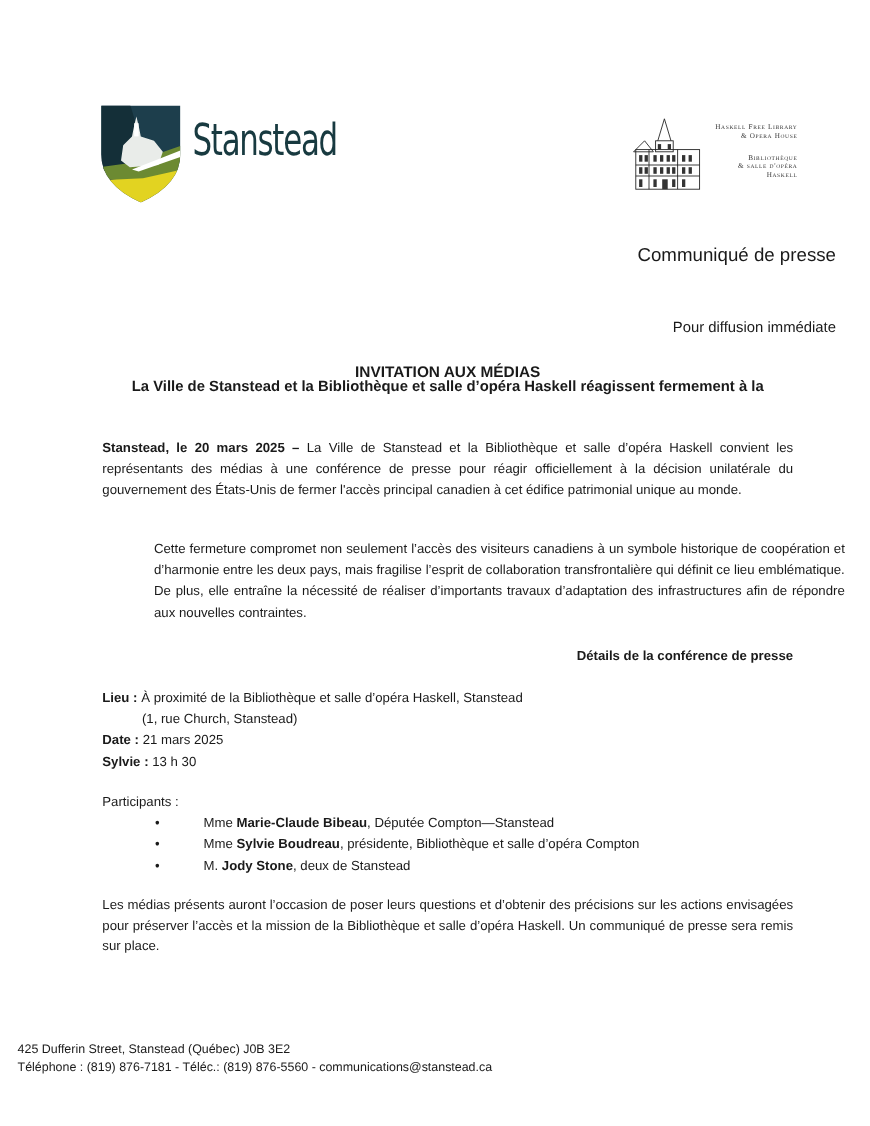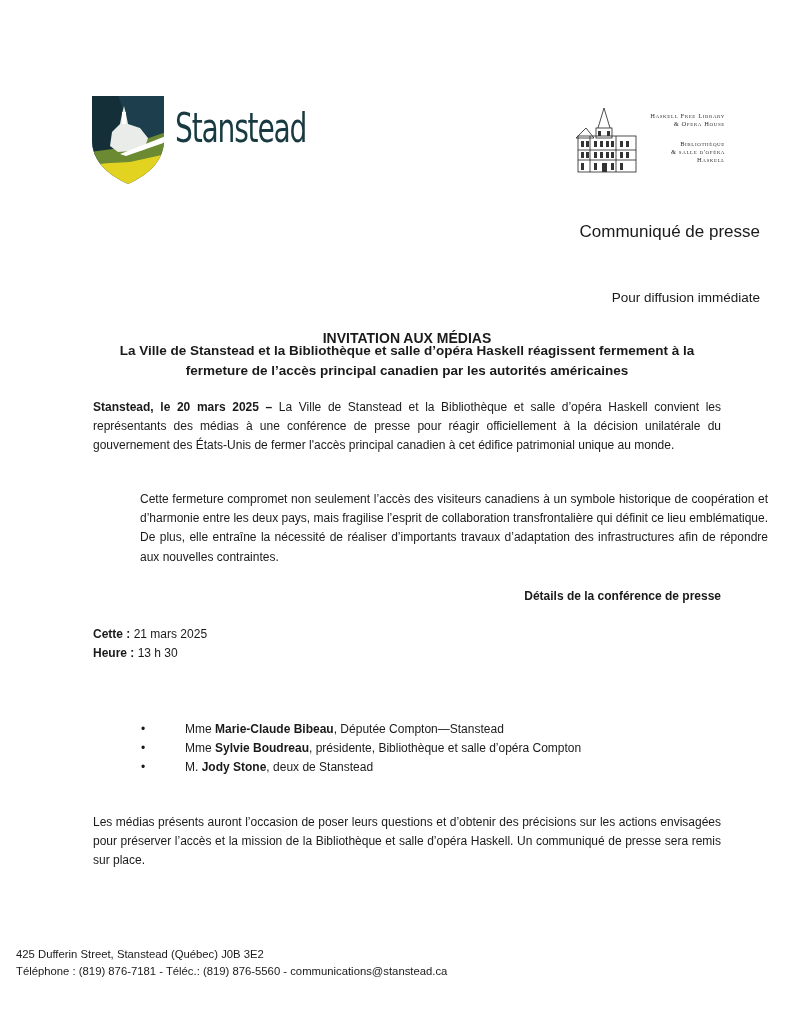--- a/index.html
+++ b/index.html
@@ -126,35 +126,37 @@
 
   <div class="press-head">
     <div class="press-title">Communiqué de presse</div>
     <div class="press-sub">Pour diffusion immédiate</div>
   </div>
 
   <div class="text center invitation">INVITATION AUX MÉDIAS</div>
 
   <div class="text center headline">
     <div>La Ville de Stanstead et la Bibliothèque et salle d’opéra Haskell réagissent fermement à la</div>
-    <div>fermeture de l’accès principal canadien par les autorités américaines</div>
   </div>
 
   <div class="text justify para1"><span class="bold">Stanstead, le 20 mars 2025 –</span><span> La Ville de Stanstead et la Bibliothèque et salle d’opéra Haskell convient les représentants des médias à une conférence de presse pour réagir officiellement à la décision unilatérale du gouvernement des États-Unis de fermer l'accès principal canadien à cet édifice patrimonial unique au monde.</span></div>
 
   <div class="text justify para2">Cette fermeture compromet non seulement l’accès des visiteurs canadiens à un symbole historique de coopération et d’harmonie entre les deux pays, mais fragilise l’esprit de collaboration transfrontalière qui définit ce lieu emblématique. De plus, elle entraîne la nécessité de réaliser d’importants travaux d’adaptation des infrastructures afin de répondre aux nouvelles contraintes.</div>
 
   <div class="text details-title">Détails de la conférence de presse</div>
 
   <div class="text details">
-    <div><span class="bold">Cette :</span><span> 21 mars 2025</span></div>
-    <div><span class="bold">Heure :</span><span> 13 h 30</span></div>
+    <div><span class="bold">Lieu :</span><span> À proximité de la Bibliothèque et salle d’opéra Haskell, Stanstead</span></div>
+    <div class="indent">(1, rue Church, Stanstead)</div>
+    <div><span class="bold">Date :</span><span> 21 mars 2025</span></div>
+    <div><span class="bold">Sylvie :</span><span> 13 h 30</span></div>
   </div>
 
   <div class="text participants">
+    <div>Participants :</div>
     <ul>
       <li><span class="bullet">•</span><span>Mme </span><span class="bold">Marie-Claude Bibeau</span><span>, Députée Compton—Stanstead</span></li>
       <li><span class="bullet">•</span><span>Mme </span><span class="bold">Sylvie Boudreau</span><span>, présidente, Bibliothèque et salle d’opéra Compton</span></li>
       <li><span class="bullet">•</span><span>M. </span><span class="bold">Jody Stone</span><span>, deux de Stanstead</span></li>
     </ul>
   </div>
 
   <div class="text justify para3">Les médias présents auront l’occasion de poser leurs questions et d’obtenir des précisions sur les actions envisagées pour préserver l’accès et la mission de la Bibliothèque et salle d’opéra Haskell. Un communiqué de presse sera remis sur place.</div>
 
   <div class="footer footer-addr">425 Dufferin Street, Stanstead (Québec) J0B 3E2</div>

